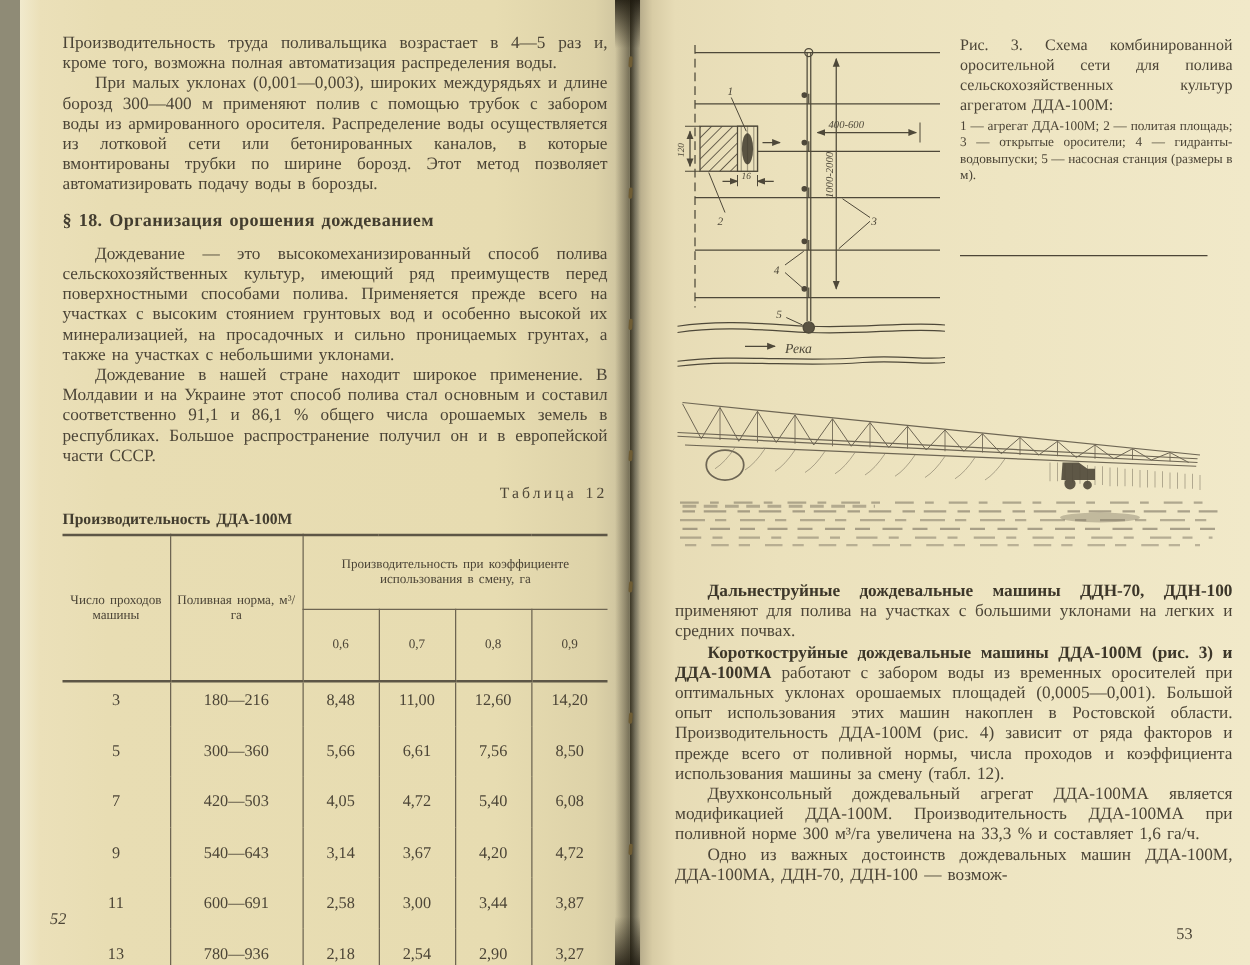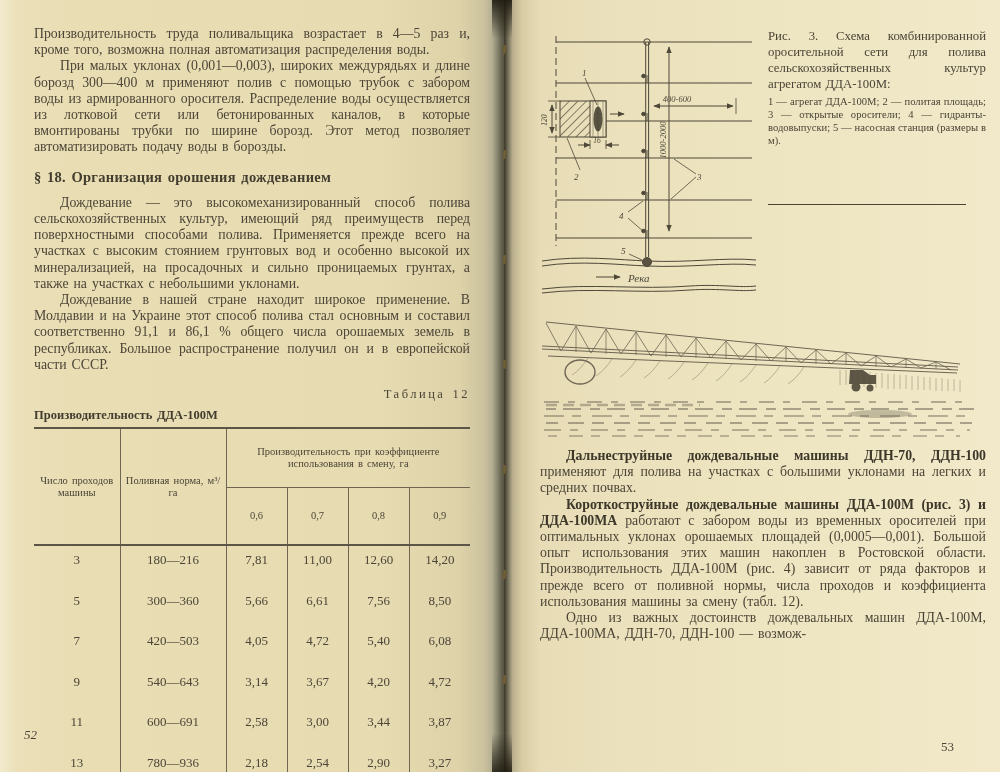--- a/index.html
+++ b/index.html
@@ -1,18 +1,18 @@
 <!DOCTYPE html>
 <html><head>
 <meta charset="utf-8">
 <style>
   html,body{margin:0;padding:0;}
   .book{position:relative;width:1000px;height:772px;overflow:hidden;
     background:#8f8b76;font-family:"Liberation Serif","DejaVu Serif",serif;color:#4c4537;}
-  .page-left{position:absolute;left:0;top:0;width:504px;height:772px;
+  .page-left{position:absolute;left:16px;top:0;width:504px;height:772px;
     background:linear-gradient(90deg,#f1eacd 0,#ebe0b9 16px,#e8ddb3 70px,#e7dcb1 380px,#ddd2a8 460px,#cbc19d 484px,#a7a58d 497px,#82806c 504px);}
   .page-right{position:absolute;left:504px;top:0;width:496px;height:772px;
     background:linear-gradient(90deg,#4e4936 0,#8b8670 4px,#bbb08e 9px,#d8cca5 18px,#e7dcb6 36px,#ebe1bc 120px,#eee5c2 300px,#f1e9c9 100%);}
   .crease{position:absolute;left:492px;top:0;width:20px;height:772px;pointer-events:none;
     background:linear-gradient(90deg,rgba(35,30,16,0) 0,rgba(35,30,16,.45) 55%,rgba(35,30,16,0) 100%),
       linear-gradient(180deg,rgba(20,16,8,.85) 0,rgba(20,16,8,0) 5%,rgba(20,16,8,0) 95%,rgba(20,16,8,.8) 100%);}
   .stitch{position:absolute;left:503px;width:3px;height:9px;background:#6f5d34;border-radius:2px;transform:rotate(4deg);}
   .lp-content{position:absolute;left:34px;top:26px;width:436px;}
   .rp-content{position:absolute;left:36px;top:28px;width:446px;}
   .bodytext{font-size:13.8px;line-height:16.2px;text-align:justify;word-spacing:1.5px;}
@@ -33,21 +33,21 @@
   .tbl td{line-height:16.4px;font-size:13px;}
   .tbl tr.first td{padding-top:6px;}
   .pagenum{position:absolute;font-size:13px;color:#4c4537;}
   .fig-row{display:flex;align-items:flex-start;height:272px;}
   .fig3-box{width:218px;flex:0 0 auto;}
   .cap-col{width:218px;margin-left:10px;flex:0 0 auto;}
   .fig-caption{font-size:12.8px;line-height:16px;text-align:justify;word-spacing:1px;}
   .fig-legend{font-size:10.6px;line-height:13px;text-align:justify;margin-top:3px;}
   .cap-divider{border:none;border-top:1.3px solid #4c4537;width:198px;margin:57px 0 11px 0;}
   .photo-box{margin-top:6px;}
-  .rp-text{margin-top:4px;}
+  .rp-text{margin-top:20px;}
   b{color:#3d372a;}
   svg text{font-family:"Liberation Serif","DejaVu Serif",serif;font-style:italic;fill:#4e4839;}
 </style>
 </head>
 <body>
 
 <div class="book">
 
   <div class="page-left">
     <div class="lp-content bodytext">
@@ -79,21 +79,21 @@
             <th class="hdr hdr-bottom coef vr">0,6</th>
             <th class="hdr hdr-bottom coef vr">0,7</th>
             <th class="hdr hdr-bottom coef vr">0,8</th>
             <th class="hdr hdr-bottom coef vr">0,9</th>
           </tr>
         </thead>
         <tbody>
           <tr class="first">
             <td>3</td>
             <td class="vr">180—216</td>
-            <td class="vr">7,81</td>
+            <td class="vr">8,48</td>
             <td class="vr">11,00</td>
             <td class="vr">12,60</td>
             <td class="vr">14,20</td>
           </tr>
           <tr>
             <td>5</td>
             <td class="vr">300—360</td>
             <td class="vr">5,66</td>
             <td class="vr">6,61</td>
             <td class="vr">7,56</td>
@@ -271,20 +271,21 @@
             <path d="M8,130 H420" stroke-dasharray="9 12 14 8" opacity=".45"></path>
             <path d="M6,99 H160" stroke-dasharray="11 6" stroke-width="2.4" opacity=".5"></path>
           </g>
           <ellipse cx="340" cy="108" rx="32" ry="4" fill="#6c6452" opacity=".35"></ellipse>
         </svg>
       </div>
 
       <div class="bodytext rp-text">
         <p><b>Дальнеструйные дождевальные машины ДДН-70, ДДН-100</b><span> применяют для полива на участках с большими уклонами на легких и средних почвах.</span></p>
         <p><b>Короткоструйные дождевальные машины ДДА-100М (рис. 3) и ДДА-100МА</b><span> работают с забором воды из временных оросителей при оптимальных уклонах орошаемых площадей (0,0005—0,001). Большой опыт использования этих машин накоплен в Ростовской области. Производительность ДДА-100М (рис. 4) зависит от ряда факторов и прежде всего от поливной нормы, числа проходов и коэффициента использования машины за смену (табл. 12).</span></p>
+        <p>Двухконсольный дождевальный агрегат ДДА-100МА является модификацией ДДА-100М. Производительность ДДА-100МА при поливной норме 300 м³/га увеличена на 33,3 % и составляет 1,6 га/ч.</p>
         <p>Одно из важных достоинств дождевальных машин ДДА-100М, ДДА-100МА, ДДН-70, ДДН-100 — возмож-</p>
       </div>
     </div>
     <div class="pagenum" style="left:437px;top:739px;">53</div>
   </div>
 
   <div class="crease"></div>
   <div>
     <span class="stitch" style="top:45px"></span>
     <span class="stitch" style="top:150px"></span>

